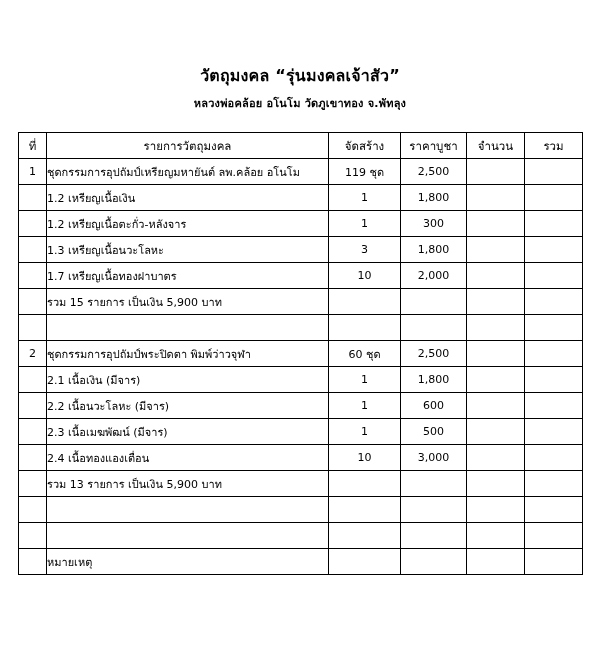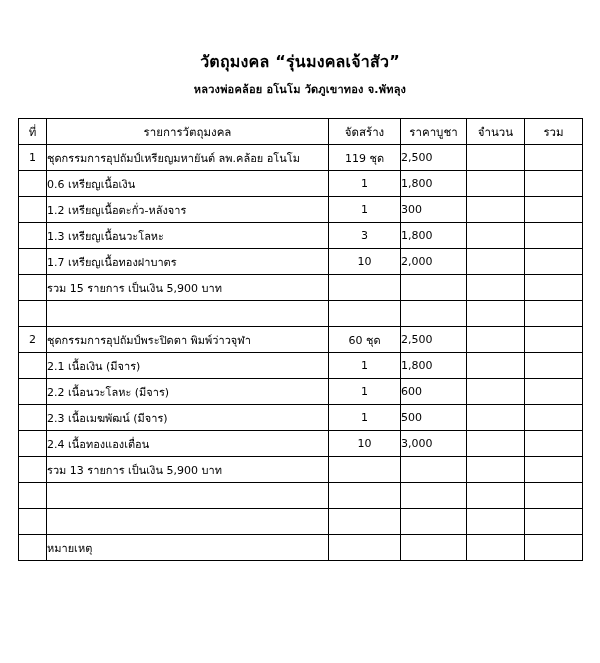--- a/index.html
+++ b/index.html
@@ -15,21 +15,21 @@
     overflow: hidden;
   }
   .page {
     width: 600px;
     height: 663px;
     position: relative;
     box-sizing: border-box;
   }
   .doc-header {
     text-align: center;
-    padding-top: 48px;
+    padding-top: 62px;
   }
   .title-line-1 {
     font-size: 16px;
     font-weight: bold;
     line-height: 28px;
     letter-spacing: 0.2px;
   }
   .title-line-2 {
     font-size: 11px;
     font-weight: bold;
@@ -62,21 +62,21 @@
   .col-no      { width: 28px; }
   .col-desc    { width: 282px; }
   .col-made    { width: 72px; }
   .col-price   { width: 66px; }
   .col-qty     { width: 58px; }
   .col-total   { width: 58px; }
 
   td.c-no      { text-align: center; }
   td.c-desc    { text-align: left; padding-left: 8px; }
   td.c-made    { text-align: center; }
-  td.c-price   { text-align: left; padding-right: 9px; }
+  td.c-price   { text-align: center; padding-right: 9px; }
   td.c-qty     { text-align: center; }
   td.c-total   { text-align: center; }
 
   .bold { font-weight: bold; }
   .sub  { padding-left: 28px; }
   .summary {
     text-align: center;
     font-weight: bold;
     padding-left: 0;
   }
@@ -119,21 +119,21 @@
           <tr>
             <td class="c-no bold">1</td>
             <td class="c-desc bold">ชุดกรรมการอุปถัมป์เหรียญมหายันต์ ลพ.คล้อย อโนโม</td>
             <td class="c-made bold">119 ชุด</td>
             <td class="c-price">2,500</td>
             <td class="c-qty"></td>
             <td class="c-total"></td>
           </tr>
           <tr>
             <td class="c-no"></td>
-            <td class="c-desc sub">0.6 เหรียญเนื้อเงิน</td>
+            <td class="c-desc sub">1.2 เหรียญเนื้อเงิน</td>
             <td class="c-made">1</td>
             <td class="c-price">1,800</td>
             <td class="c-qty"></td>
             <td class="c-total"></td>
           </tr>
           <tr>
             <td class="c-no"></td>
             <td class="c-desc sub">1.2 เหรียญเนื้อตะกั่ว-หลังจาร</td>
             <td class="c-made">1</td>
             <td class="c-price">300</td>

